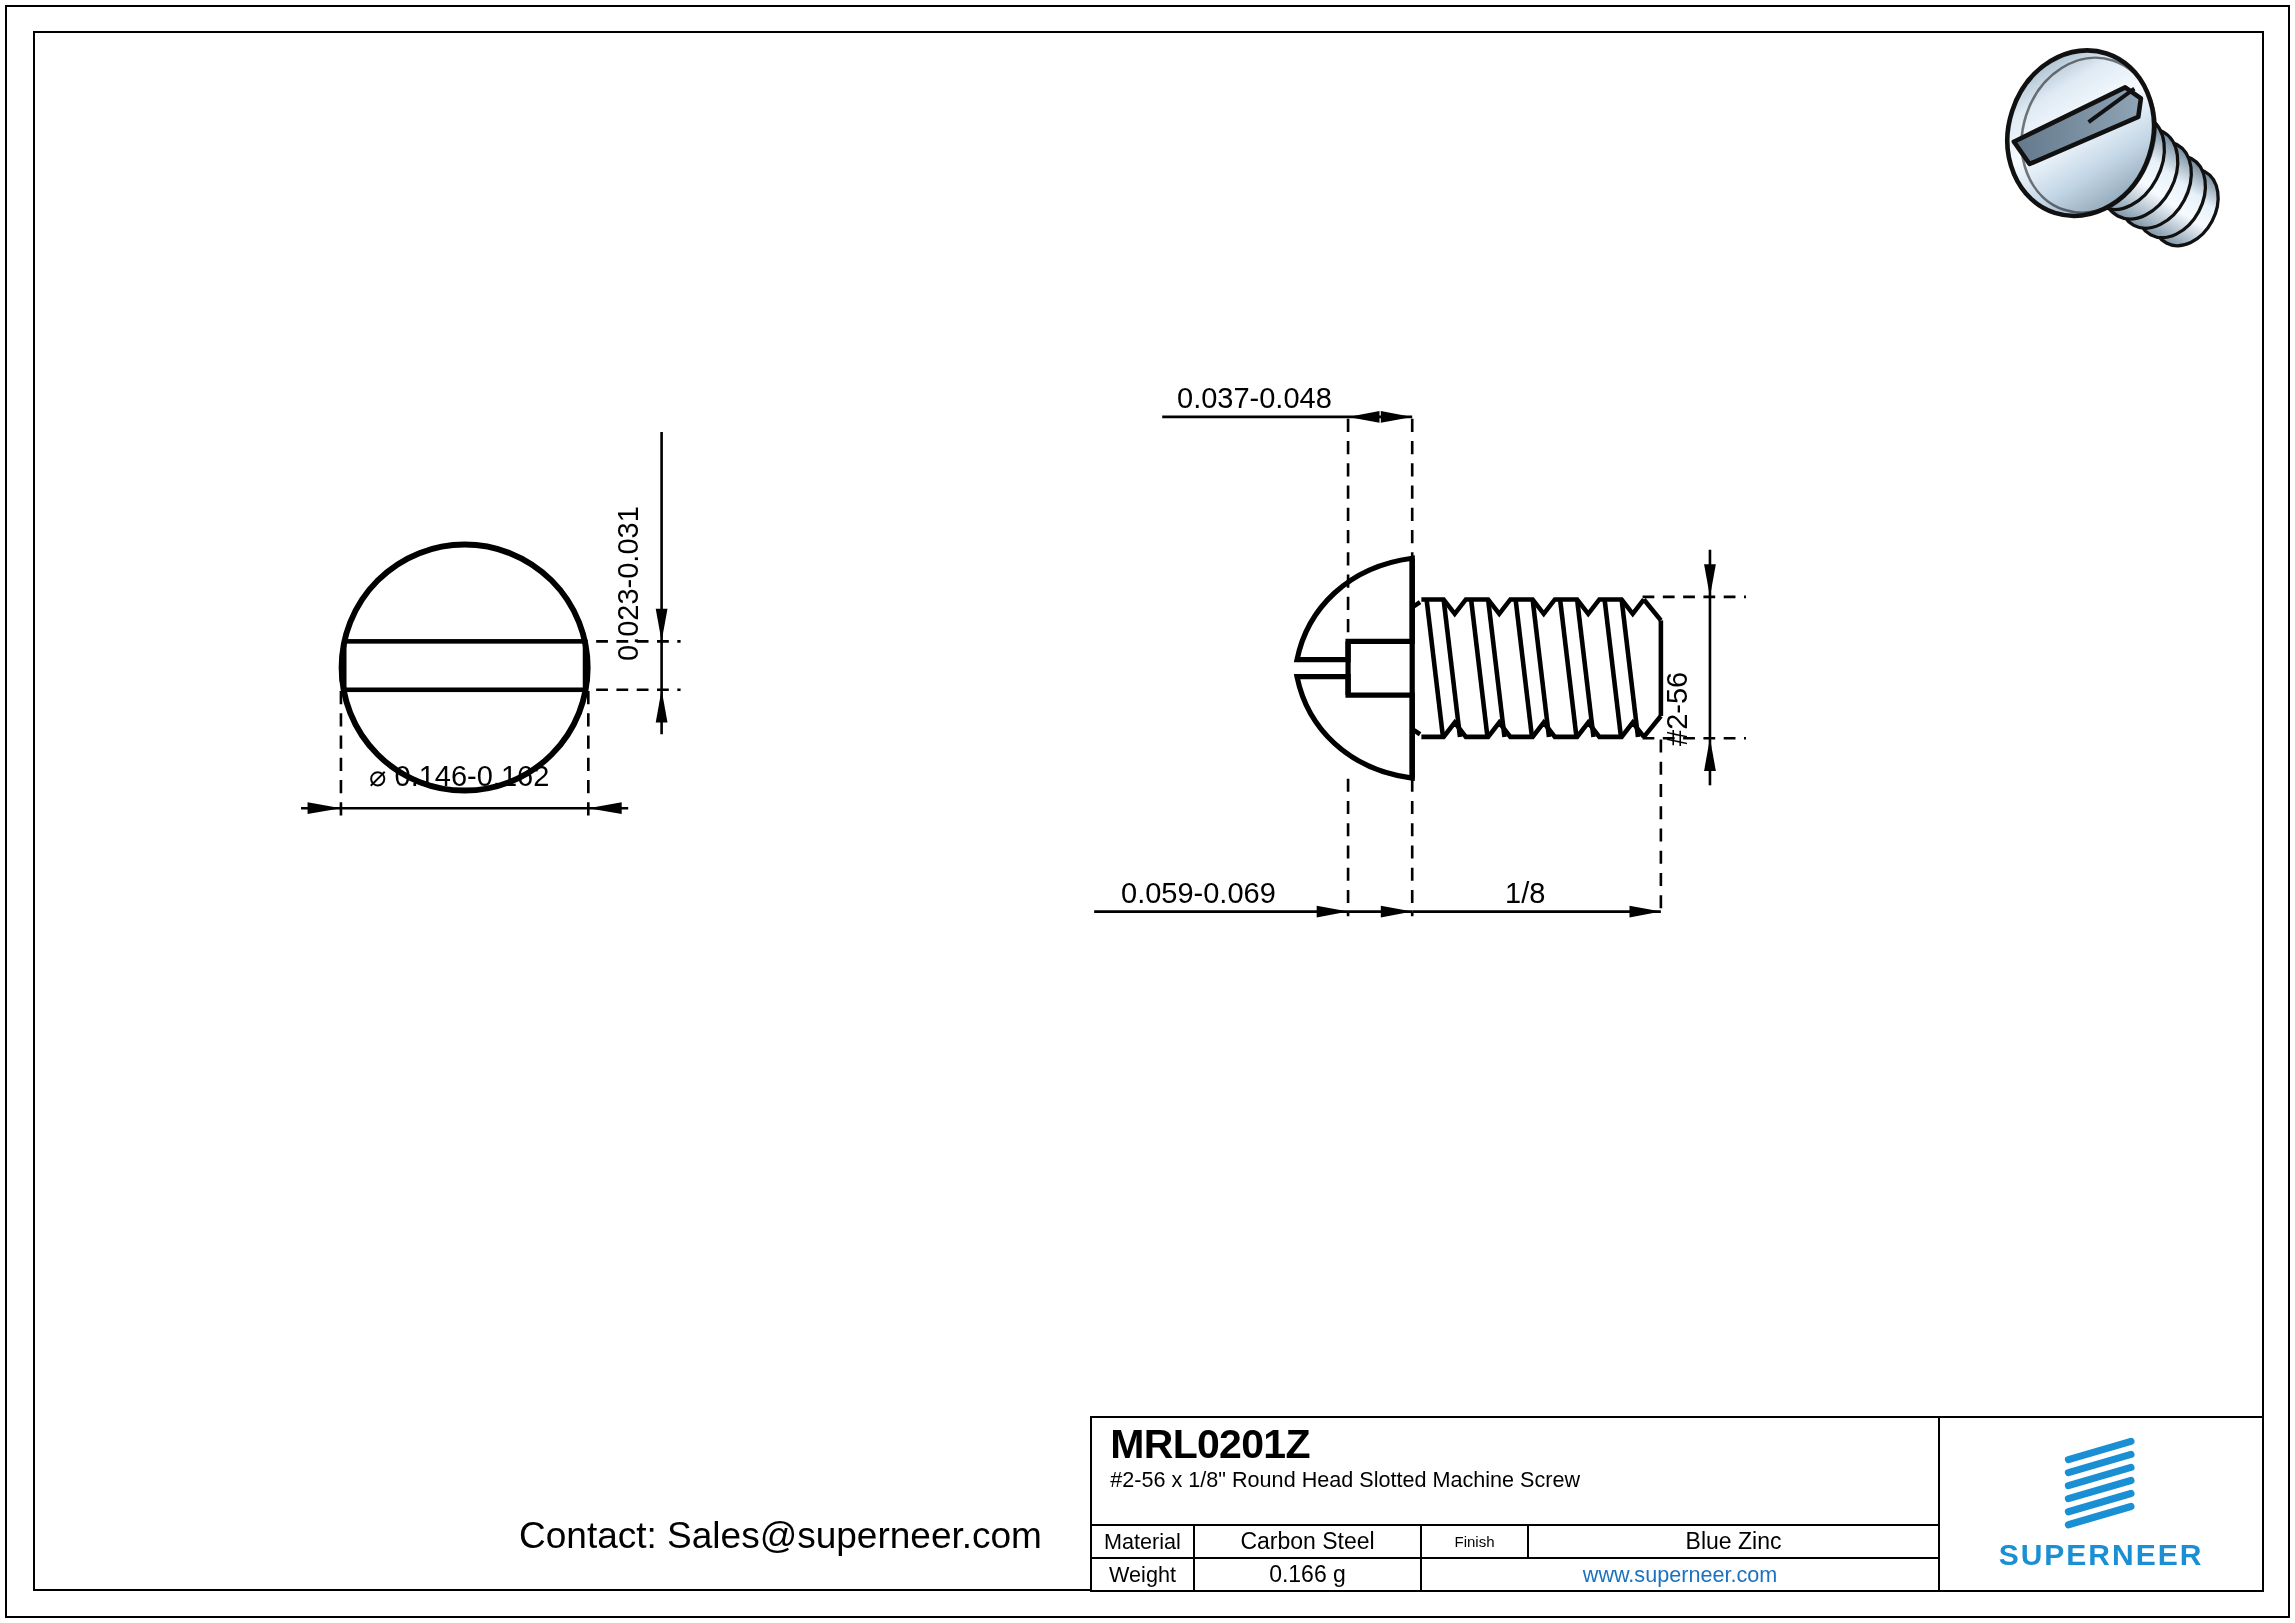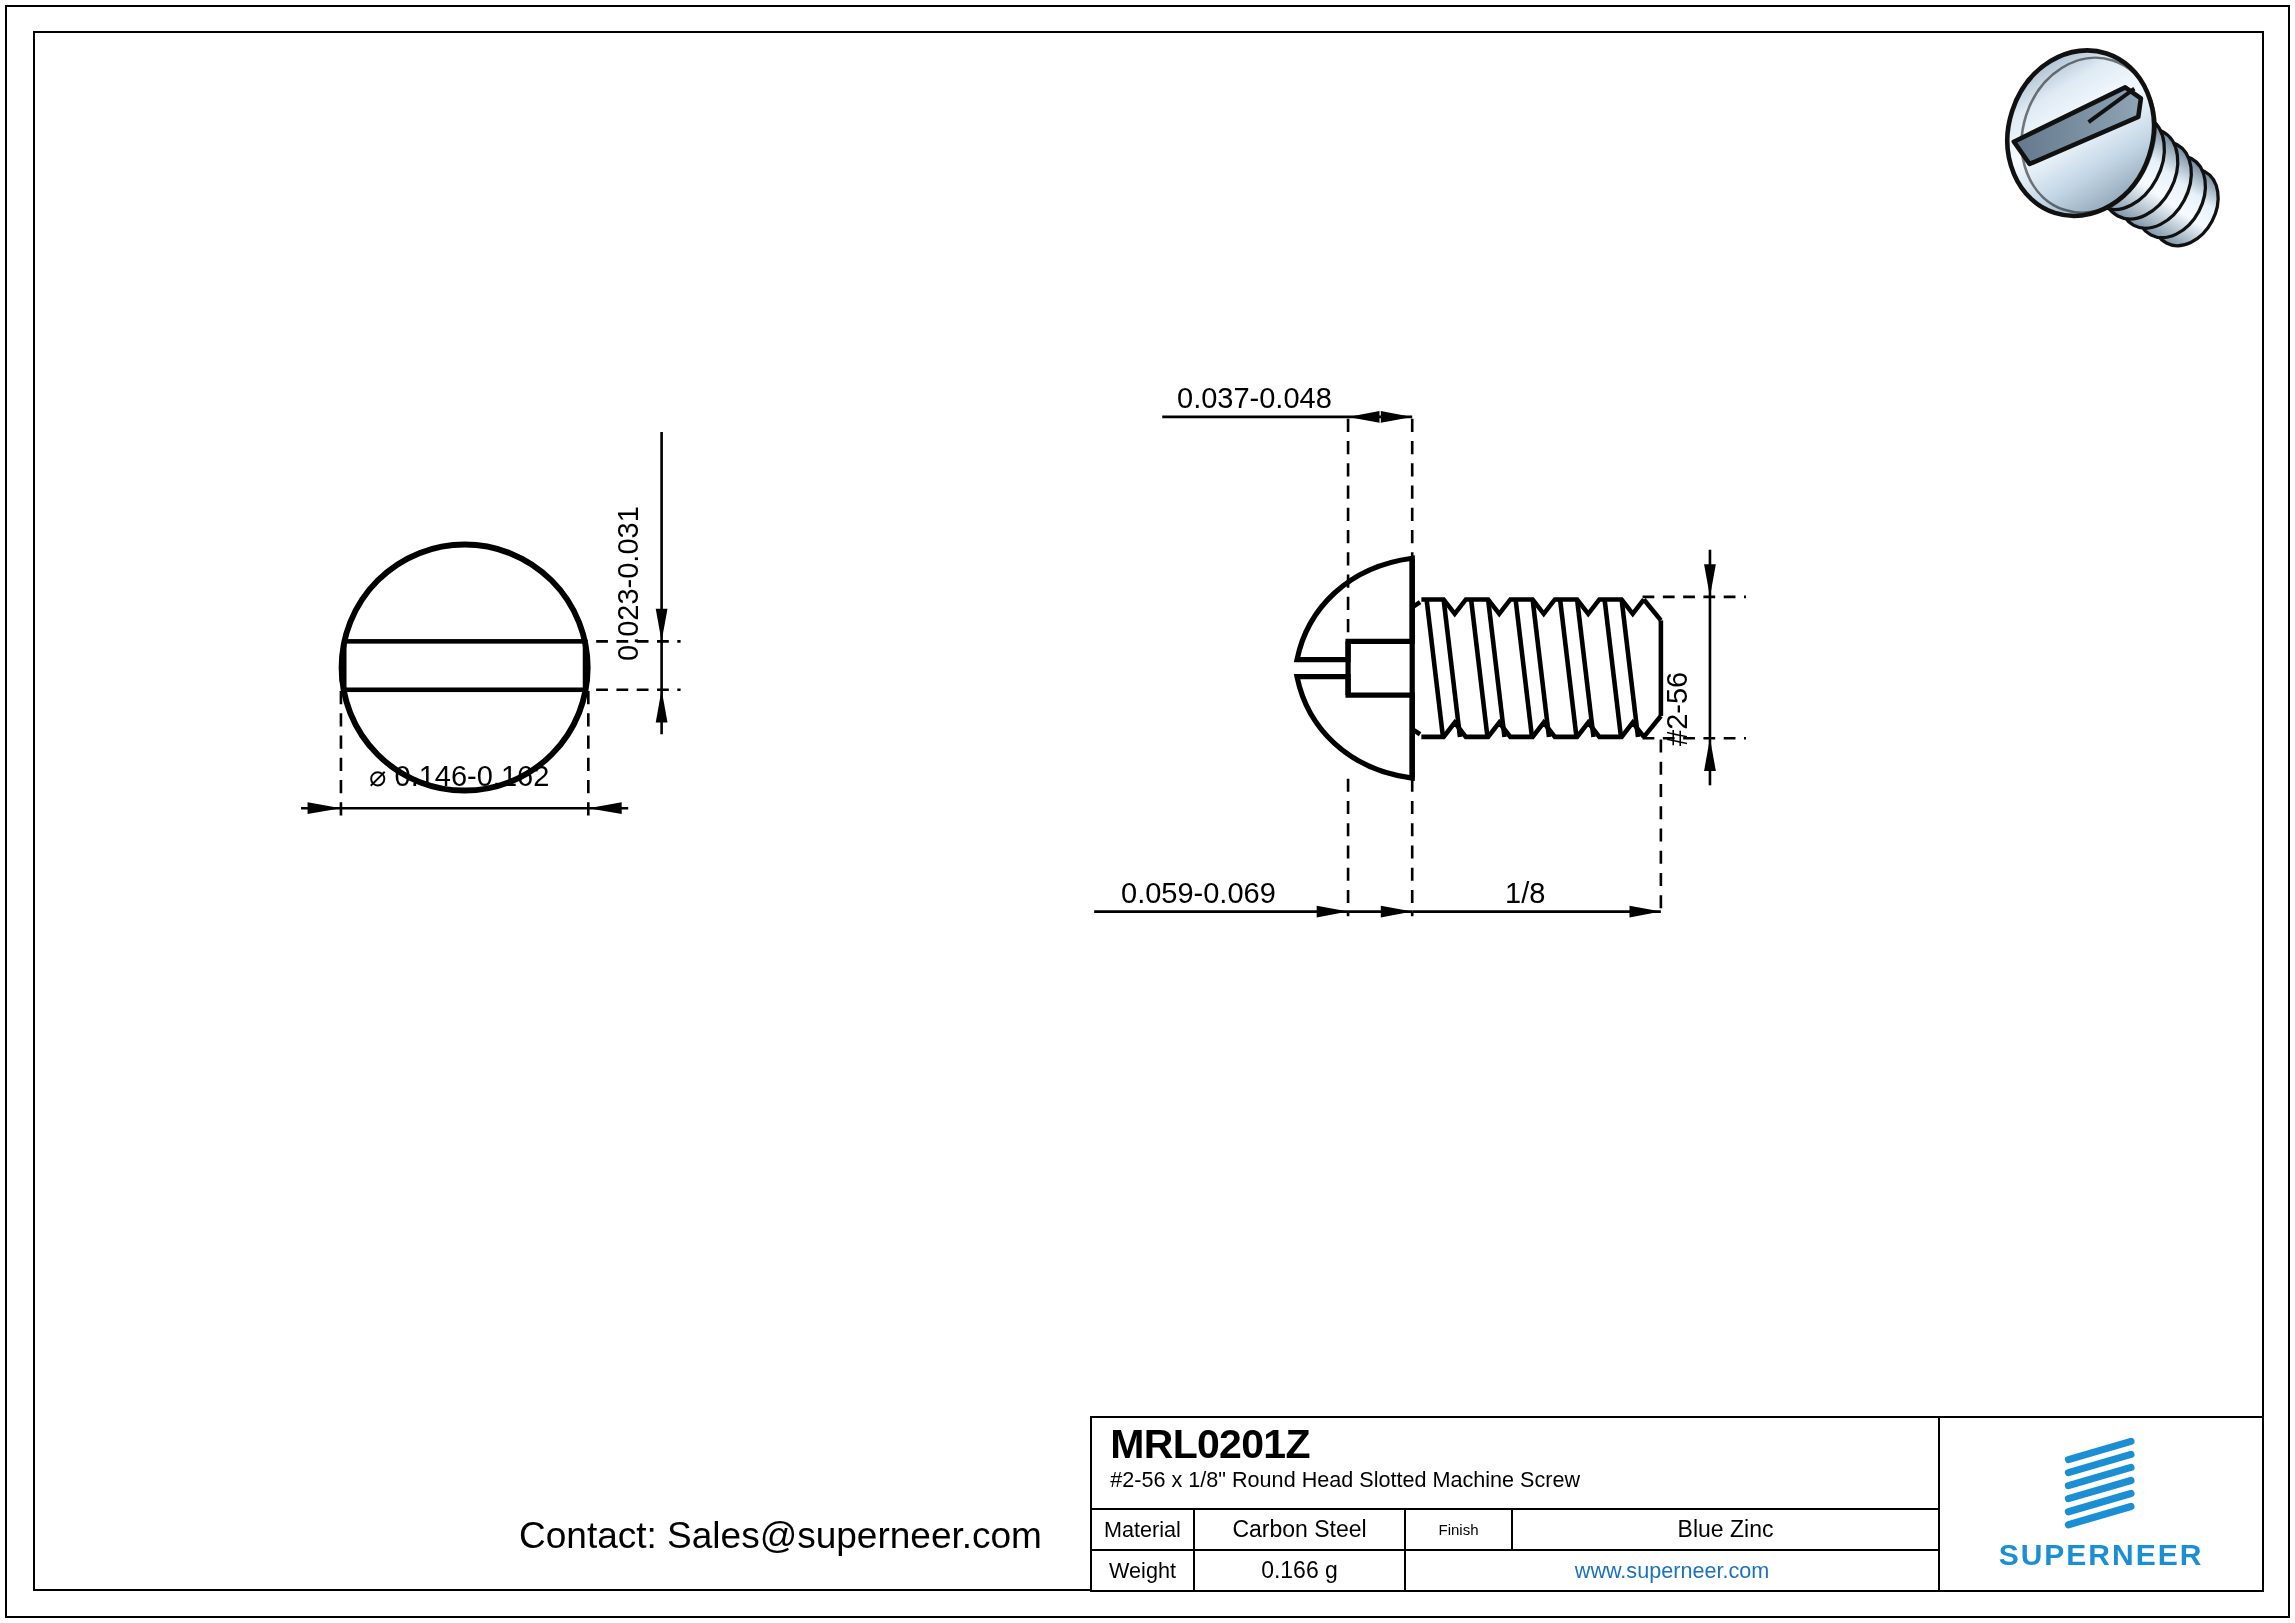--- a/index.html
+++ b/index.html
@@ -77,21 +77,21 @@
     background:#fff;
     display:flex;
   }
   .tb-left {
     width:848px;
     display:flex;
     flex-direction:column;
     border-right:2.6px solid #000;
   }
   .tb-desc {
-    height:92px;
+    height:108px;
     padding:5.2px 0 0 18.3px;
     display:flex;
     flex-direction:column;
     justify-content:flex-start;
     border-bottom:2.6px solid #000;
   }
   .tb-partno {
     font-size:41px;
     font-weight:bold;
     line-height:1.05;
@@ -117,21 +117,21 @@
   .tb-row:first-child { border-bottom:2px solid #000; }
   .tb-cell {
     display:flex;
     align-items:center;
     justify-content:center;
     font-size:23px;
     color:#000;
     white-space:nowrap;
   }
   .c-label { width:103px; border-right:2px solid #000; font-size:21.6px; }
-  .c-value { width:211px; border-right:2px solid #000; }
+  .c-value { width:227px; border-right:2px solid #000; }
   .c-label2 { width:107px; border-right:2px solid #000; font-size:15px; }
   .c-value2 { flex:1; }
   .c-wide  { flex:1; }
   .link-blue { color:#1a72c0; font-size:21.6px; }
 
   .tb-logo {
     flex:1;
     display:flex;
     flex-direction:column;
     align-items:center;

